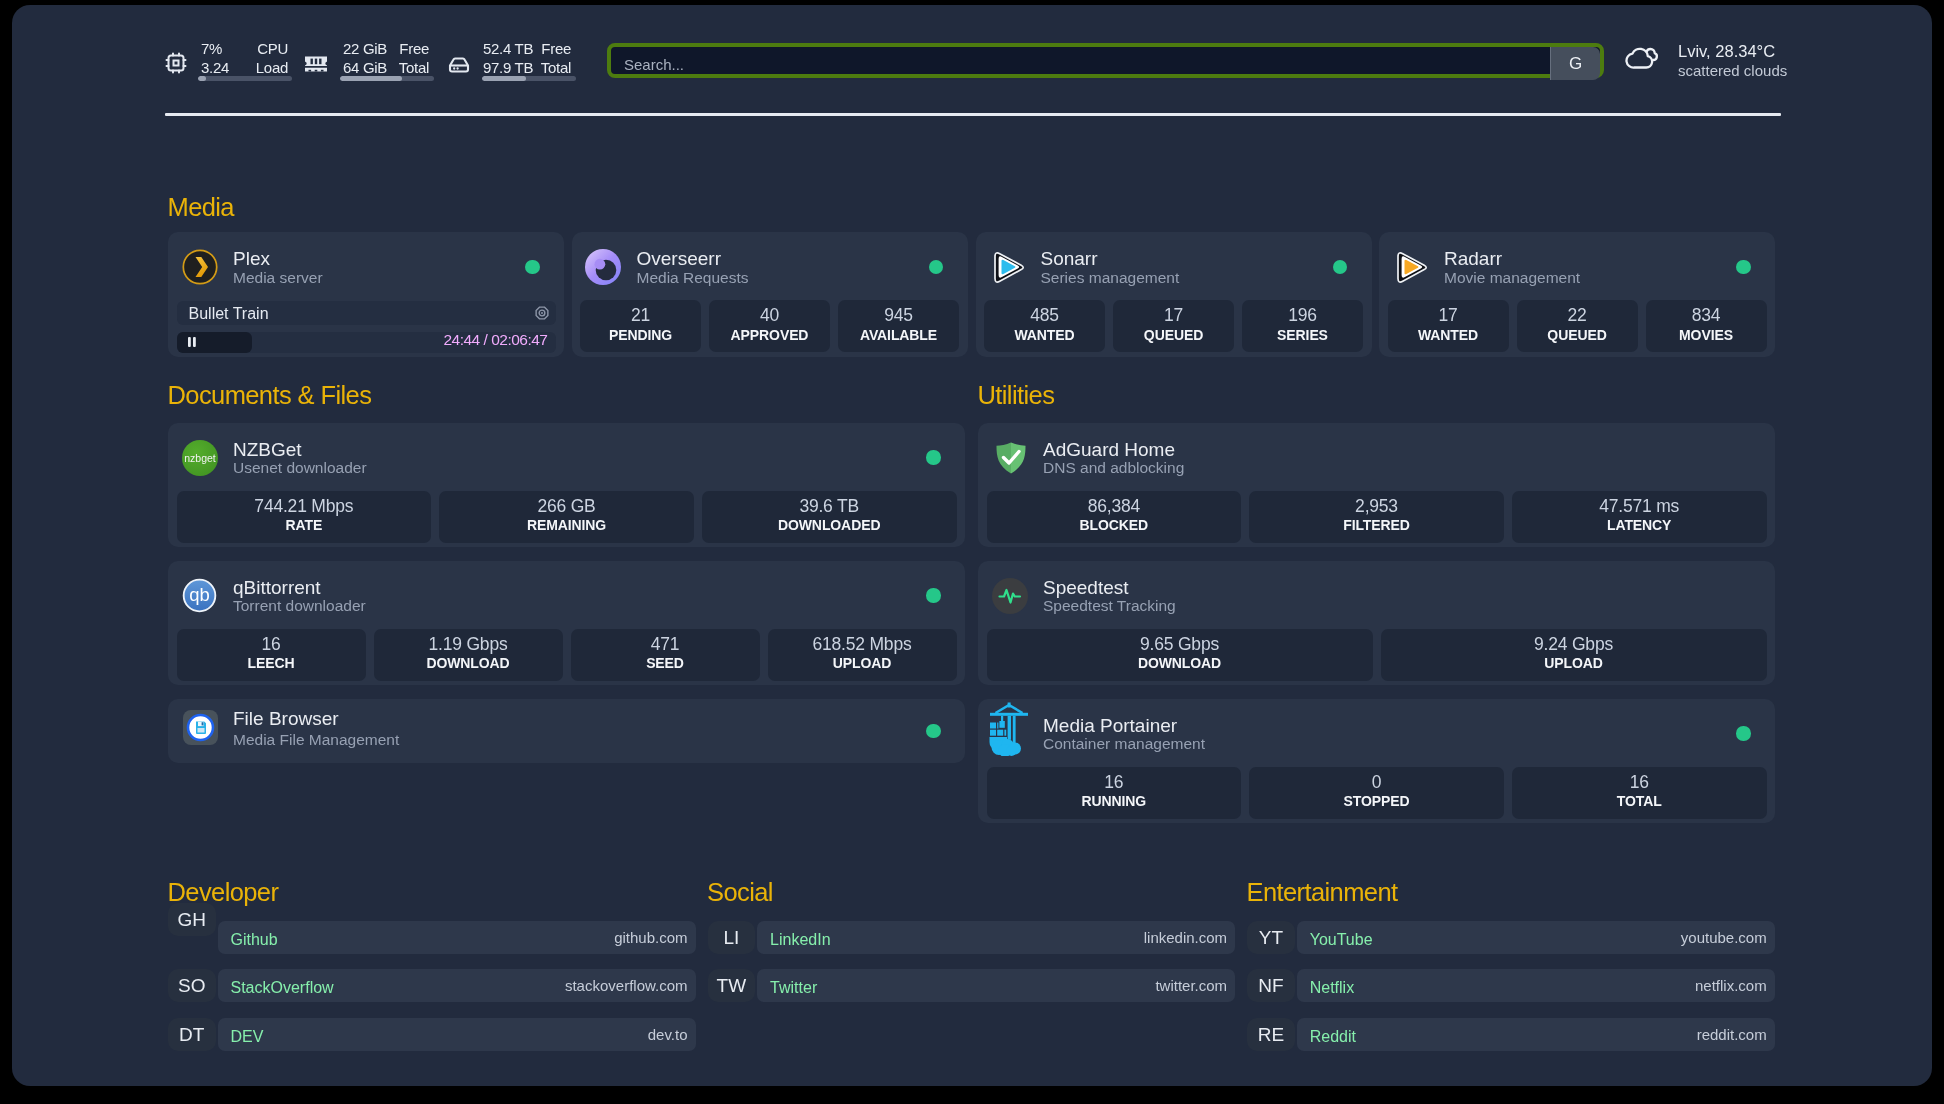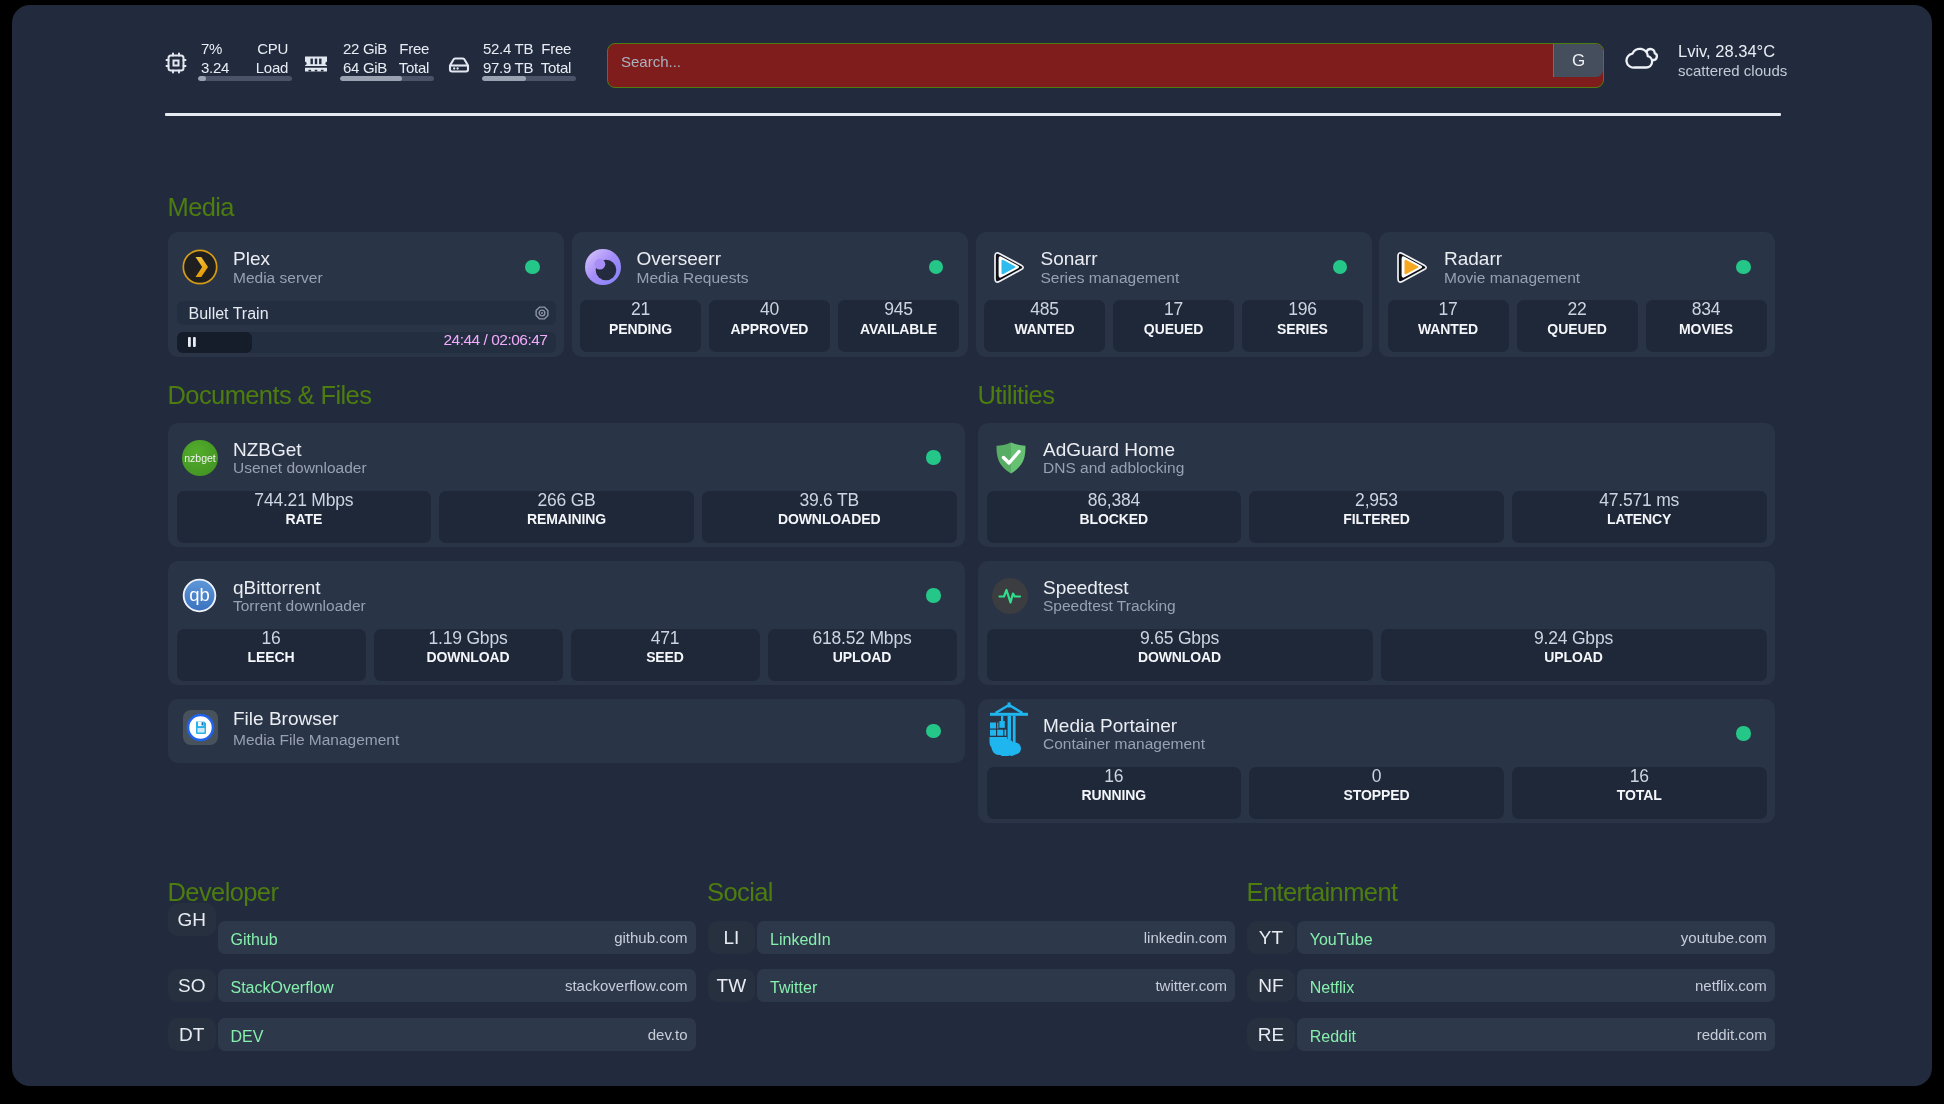--- a/index.html
+++ b/index.html
@@ -7,39 +7,39 @@
 body { font-family:"Liberation Sans", sans-serif; }
 .page { position:absolute; left:12px; top:5px; width:1920px; height:1081px; background:#222b3e; border-radius:18px; overflow:hidden; }
 .abs { position:absolute; }
 
 
 .resval { position:absolute; font-size:15px; line-height:18.6px; letter-spacing:-0.3px; color:#e9edf3; }
 .resbar { position:absolute; height:4.5px; border-radius:2.5px; background:#4a5367; overflow:hidden; }
 .resbar i { display:block; height:100%; background:#9aa2b2; border-radius:2.5px; }
 
 
-.search { position:absolute; left:607px; top:43px; width:997px; height:45px; background:#7f1d1d; border:1px solid #4d7c0f; border-radius:8px; }
+.search { position:absolute; left:607px; top:43px; width:997px; height:35px; background:#0f172a; border:4px solid #4d7c0f; border-radius:8px; }
 .search .ph { position:absolute; left:13px; top:9px; font-size:15px; color:#aab2c0; }
 .search .g { position:absolute; right:0; top:0; width:50px; height:33px; background:#454e5c; border-left:1px solid rgba(130,139,155,0.55); border-radius:0 7px 7px 0; color:#eef1f6; font-size:17px; text-align:center; line-height:33px; }
 
 .weather-t1 { position:absolute; left:1678px; top:41.5px; font-size:16.5px; color:#e9edf3; }
 .weather-t2 { position:absolute; left:1678px; top:62px; font-size:15px; color:#c3cad6; }
 
 .divider { position:absolute; left:165px; top:113px; width:1616px; height:2.5px; background:#e6eaf1; border-radius:1px; }
 
-h2 { position:absolute; font-size:25.5px; font-weight:400; color:#4d7c0f; line-height:26px; letter-spacing:-0.6px; }
+h2 { position:absolute; font-size:25.5px; font-weight:400; color:#eab308; line-height:26px; letter-spacing:-0.6px; }
 
 
 .card { position:absolute; background:#2a3447; border-radius:10px; }
 .card .t1 { position:absolute; left:65px; top:16px; font-size:19px; color:#eaedf2; font-weight:400; }
 .card .t2 { position:absolute; left:65px; top:36.5px; font-size:15.5px; color:#97a1b3; }
 .card .icon { position:absolute; left:13.5px; top:17px; }
 .card .dot { position:absolute; right:24.5px; top:27.5px; width:14.5px; height:14.5px; border-radius:50%; background:#25c789; }
 .stats { position:absolute; left:8.5px; right:8.5px; top:68px; height:52px; display:flex; gap:8px; }
-.stat { flex:1; background:#1f2839; border-radius:7px; text-align:center; padding-top:0; }
+.stat { flex:1; background:#1f2839; border-radius:7px; text-align:center; padding-top:6px; }
 .stat .v { font-size:17.5px; color:#ccd4e1; line-height:18px; letter-spacing:-0.2px; }
 .stat .l { font-size:14px; font-weight:700; color:#f4f6f9; line-height:14px; margin-top:3.5px; letter-spacing:-0.1px; }
 
 
 .plexrow { position:absolute; left:8.5px; top:69px; right:8.5px; height:24px; background:#242e41; border-radius:6px; }
 .plexrow .nm { position:absolute; left:12px; top:3.5px; font-size:16px; color:#e6eaf1;text-align:right; }
 .plexbar { position:absolute; left:8.5px; top:99.5px; right:8.5px; height:21px; background:#242e41; border-radius:6px; }
 .plexbar .pb { position:absolute; left:0; top:0; width:75px; height:21px; background:#151c2a; border-radius:6px; }
 .plexbar .time { position:absolute; right:8px; top:-1px; font-size:15.5px; letter-spacing:-0.5px; color:#f0abfc; font-weight:400; }
 

